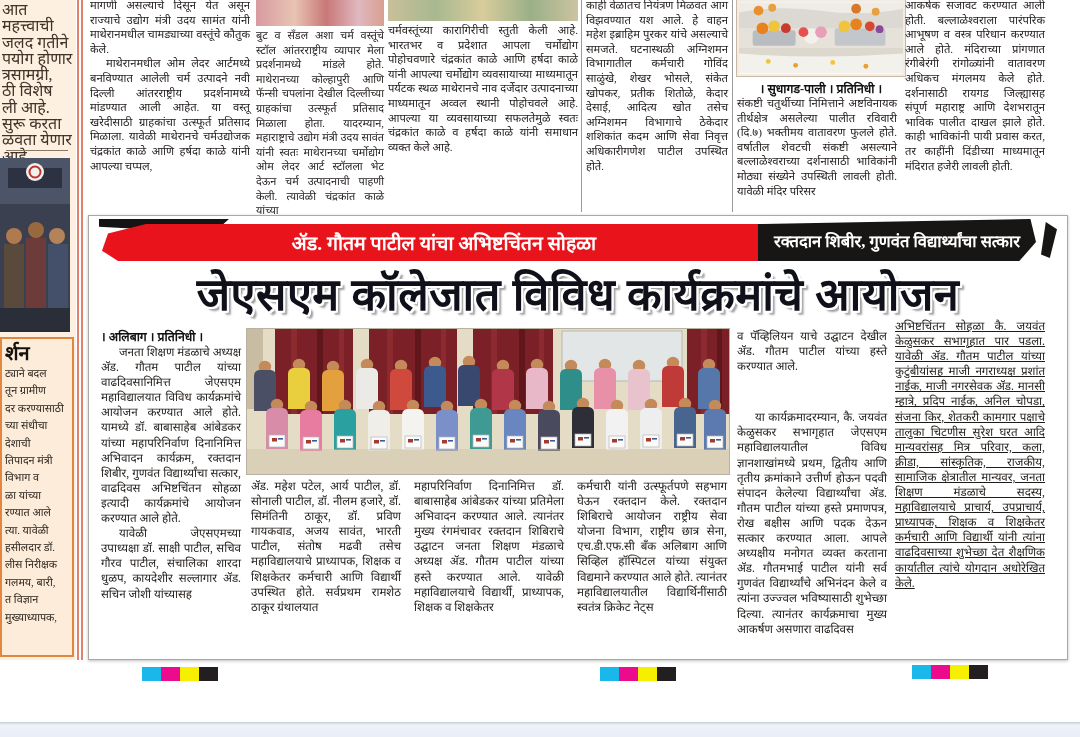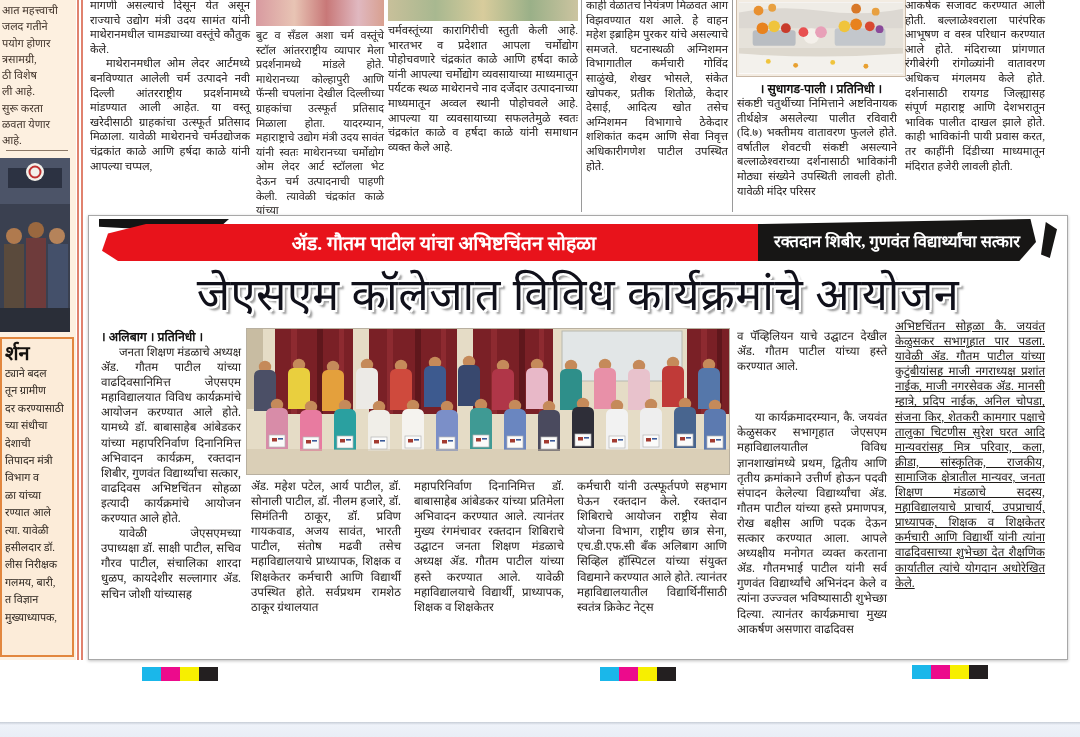--- a/index.html
+++ b/index.html
@@ -6,21 +6,21 @@
   html,body { width:1080px; height:737px; overflow:hidden; background:#ffffff; }
   body { font-family:"Liberation Serif", serif; position:relative; }
   .abs { position:absolute; }
   .news { font-size:11.2px; line-height:14.6px; text-align:justify; color:#262220; }
   .news-lg { font-size:11.6px; line-height:15.1px; text-align:justify; color:#1f1b18; }
   .byline { font-weight:bold; font-size:12.3px; color:#121110; }
   .cut-top { margin-top:-4px; }
 
   
   #sidebar-bg { left:0; top:0; width:76px; height:660px; background:#fdf0e0; }
-  #sidebar-top-text { left:2px; top:2px; width:72px; font-size:11px; line-height:16.3px; color:#40332a; text-align:left; }
+  #sidebar-top-text { left:2px; top:2px; width:72px; font-size:16px; line-height:16.3px; color:#40332a; text-align:left; }
   #sidebar-rule { left:6px; top:150px; width:62px; height:1px; background:#8a7766; }
   #sidebar-photo { left:0; top:158px; width:70px; height:174px; }
   #sidebar-box { left:0; top:337px; width:74px; height:320px; border:2px solid #e2873f; background:#fcecd9; padding:2px 3px; }
   #sidebar-box-heading { font-size:20px; font-weight:bold; color:#14110e; line-height:24px; }
   .sb-line { font-size:10.8px; line-height:17.4px; color:#2b241e; white-space:nowrap; overflow:hidden; }
   .red-vline { top:0; width:1.5px; height:660px; background:#e0826e; }
 
   
   .tcol { top:2px; }
   #tphoto2 { left:256px; top:0; width:128px; height:26px; background:linear-gradient(90deg,#d89aa0,#e8c4b4 30%,#c87878 55%,#e0b8c0 80%,#d8a090); }
@@ -30,21 +30,21 @@
   #tr-byline { left:737px; top:80px; width:168px;text-align:center; }
 
   
   #article-box { left:88px; top:215px; width:980px; height:445px; background:#ffffff; border:1px solid #a8a8a8; box-shadow:0 1px 3px rgba(0,0,0,0.25); }
   #ribbon-sliver { left:10px; top:3px; width:130px; height:14px; background:#141414; clip-path:polygon(0 0,100% 0,88% 100%,0 55%); }
   #ribbon-red { left:13px; top:8px; width:656px; height:37px; background:#e8131b; clip-path:polygon(44px 0,100% 0,100% 100%,16px 100%,0 72%,6px 26%); display:flex; align-items:center; justify-content:center; }
   #ribbon-red span { color:#fff; font-weight:bold; font-size:19.5px; white-space:nowrap; padding-left:28px; }
   #ribbon-black { left:669px; top:3px; width:278px; height:42px; background:#171615; clip-path:polygon(0 12%,98% 0,100% 55%,94% 100%,0 100%); display:flex; align-items:center; justify-content:center; }
   #ribbon-black span { color:#fff; font-weight:bold; font-size:16.5px; white-space:nowrap; }
   #ribbon-tail { left:952px; top:6px; width:16px; height:36px; background:#171615; clip-path:polygon(30% 0,100% 20%,55% 100%,0 90%); }
-  #headline { left:0; top:46px; width:100%; text-align:center; font-size:45px; font-weight:normal; color:#10101a; letter-spacing:0.5px;
+  #headline { left:0; top:46px; width:100%; text-align:center; font-size:45px; font-weight:bold; color:#10101a; letter-spacing:0.5px;
       text-shadow:-2px 0 #fff,2px 0 #fff,0 -2px #fff,0 2px #fff,-2px -2px #fff,2px 2px #fff,-2px 2px #fff,2px -2px #fff,4px 4px 2px rgba(40,40,40,0.45); }
   #article-byline { left:12px; top:112px; width:140px; }
   #acol1 { left:12px; top:129px; width:140px; }
   #acol1 .p2 { text-indent:18px; }
   #main-photo { left:158px; top:113px; width:482px; height:145px; outline:1px solid #b8b0a0; }
   #acolA { left:162px; top:263px; width:150px; }
   #acolB { left:325px; top:263px; width:150px; }
   #acolC { left:488px; top:263px; width:150px; }
   #acolR1 { left:648px; top:113px; width:150px; }
   #acolR1 .p2 { text-indent:18px;margin-top:36px; }

